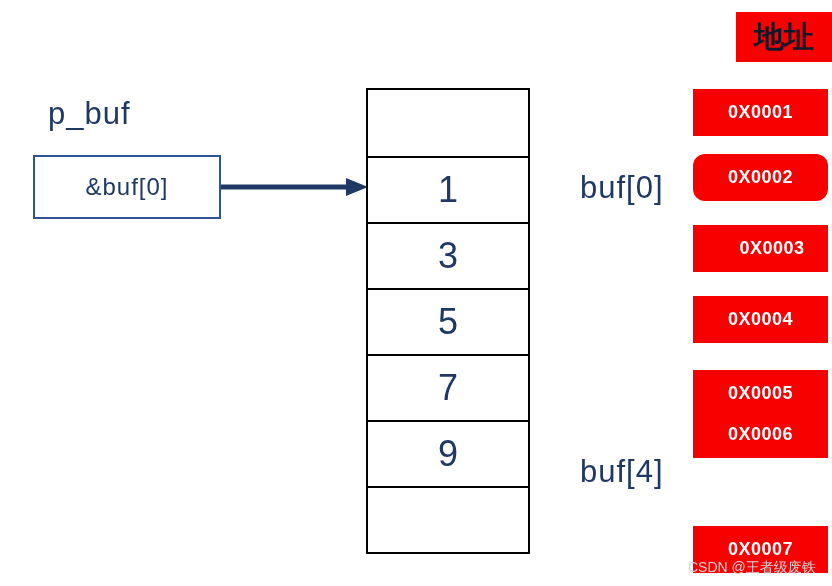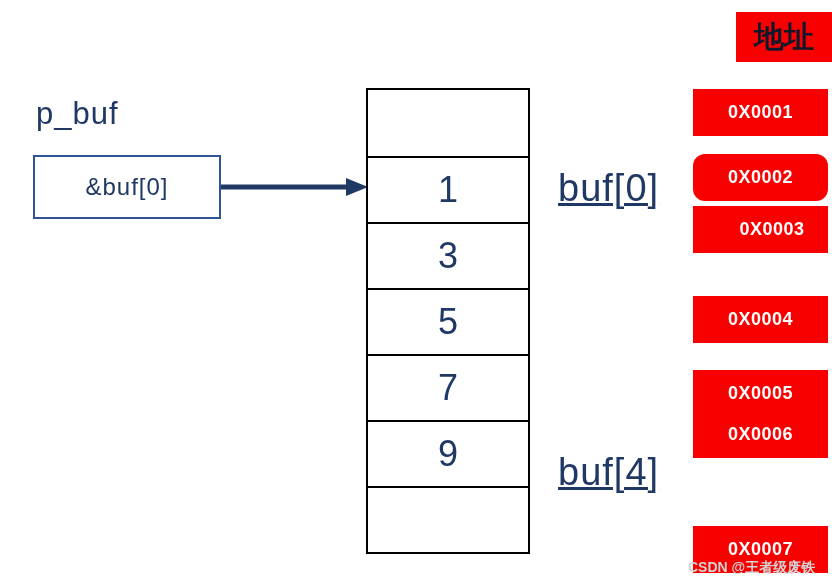--- a/index.html
+++ b/index.html
@@ -13,21 +13,21 @@
   body { background: #ffffff; font-family: "Liberation Sans", sans-serif; }
   .canvas {
     position: relative;
     width: 832px;
     height: 586px;
     background: #ffffff;
     overflow: hidden;
   }
   .p-buf-label {
     position: absolute;
-    left: 36px;
+    left: 48px;
     top: 96px;
     font-size: 31px;
     color: var(--navy);
     letter-spacing: 1px;
   }
   .pointer-box {
     position: absolute;
     left: 33px;
     top: 155px;
     width: 188px;
@@ -64,29 +64,28 @@
   .cell {
     display: flex;
     align-items: center;
     justify-content: center;
     font-size: 36px;
     color: var(--navy);
   }
   .cell + .cell { border-top: 2px solid var(--cell-border); }
   .buf-label {
     position: absolute;
-    left: 558px;
+    left: 580px;
     width: 116px;
     height: 40px;
-    font-size: 38px;
+    font-size: 31px;
     color: var(--navy);
     letter-spacing: 1px;
     display: flex;
     align-items: center;
-    text-decoration: underline;
   }
   .buf-label.buf0 { top: 168px; }
   .buf-label.buf4 { top: 432px; margin-top: 20px; }
   .addr-header {
     position: absolute;
     left: 716px;
     top: 12px;
     width: 96px;
     height: 50px;
     background: var(--red);
@@ -107,33 +106,32 @@
     color: #ffffff;
     font-size: 18px;
     font-weight: bold;
     letter-spacing: 0.5px;
     display: flex;
     align-items: center;
     justify-content: center;
   }
   .addr-badge.a0 { top: 89px; }
   .addr-badge.a1 { top: 154px; border-radius: 12px; }
-  .addr-badge.a2 { top: 206px; padding-left: 23px; }
+  .addr-badge.a2 { top: 225px; padding-left: 23px; }
   .addr-badge.a3 { top: 296px; text-align: right; }
   .addr-badge.a4 { top: 370px; }
   .addr-badge.a5 { top: 411px; }
   .addr-badge.a6 { top: 526px; }
   .watermark {
     position: absolute;
     left: 688px;
     top: 559px;
     font-size: 14px;
     color: var(--watermark-gray);
     white-space: nowrap;
-    font-weight: bold;
   }
 </style>
 </head>
 <body>
 
 <div class="canvas">
 
   <div class="p-buf-label">p_buf</div>
 
   <div class="pointer-box">

